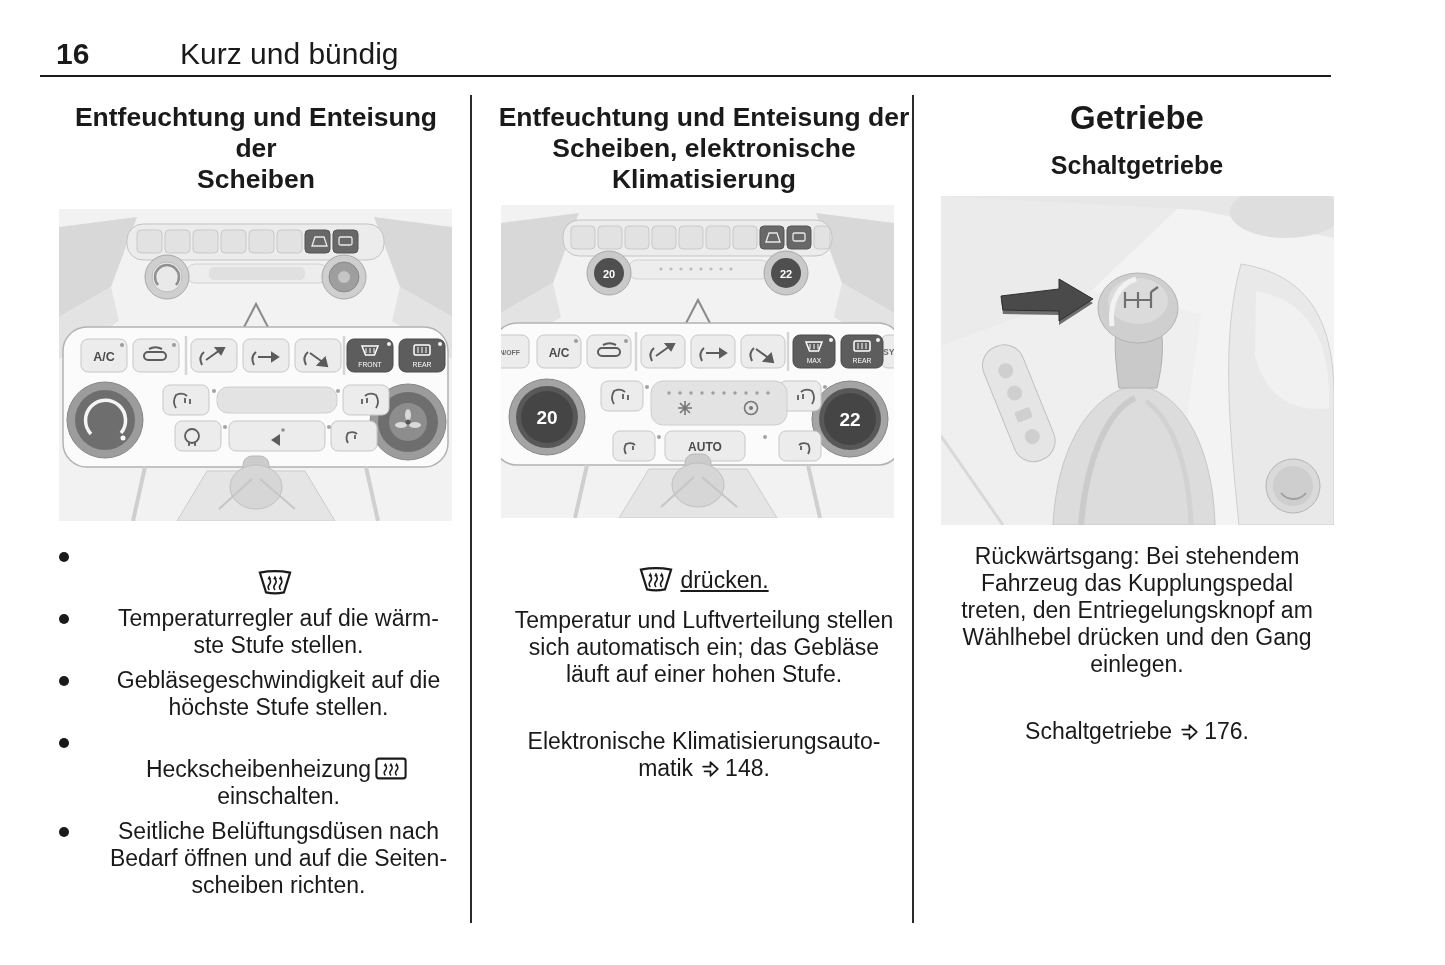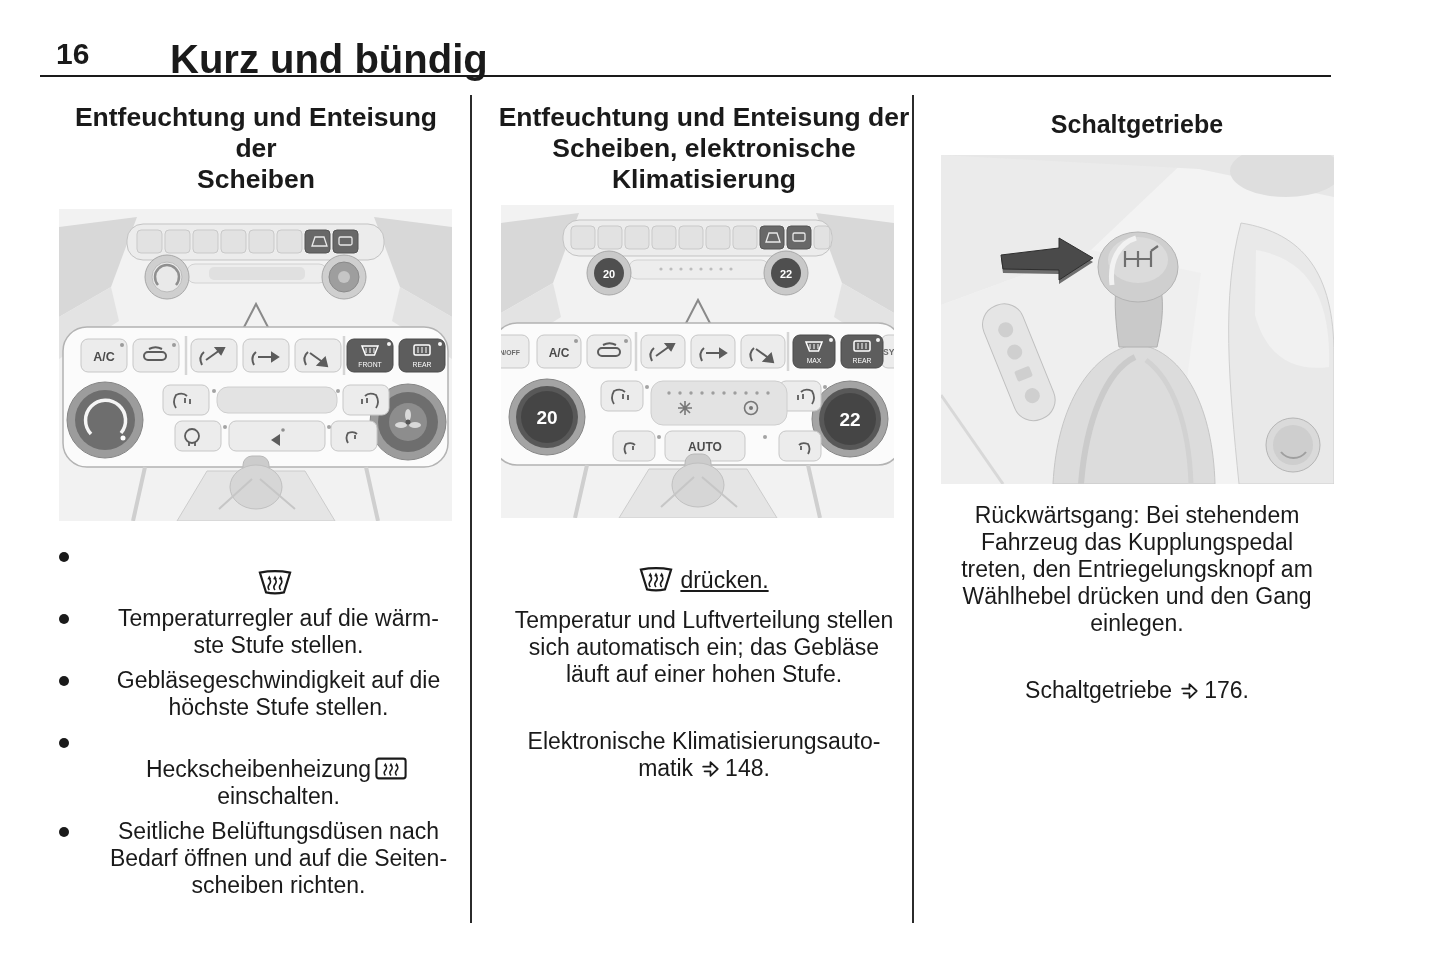--- a/index.html
+++ b/index.html
@@ -4,21 +4,21 @@
 <style>
   * { box-sizing: border-box; }
   html, body { margin: 0; padding: 0; }
   body {
     width: 1445px; height: 965px; position: relative;
     background: #ffffff; color: #1a1a1a;
     font-family: "Liberation Sans", sans-serif;
     overflow: hidden;
   }
   .hdr-num  { position: absolute; left: 56px;  top: 37px; font-size: 30px; font-weight: 700; }
-  .hdr-title{ position: absolute; left: 170px; top: 37px; font-size: 40px; font-weight: 700; }
+  .hdr-title{ position: absolute; left: 180px; top: 37px; font-size: 30px; font-weight: 400; }
   .hdr-rule { position: absolute; left: 40px;  top: 75px; width: 1291px; height: 2px; background: #1a1a1a; }
   .vdiv { position: absolute; top: 95px; height: 828px; width: 2px; background: #2b2b2b; }
   #vdiv1 { left: 470px; } #vdiv2 { left: 912px; }
 
   .col { position: absolute; top: 95px; text-align: center; }
   #col1 { left: 55px;  width: 402px; }
   #col2 { left: 497px; width: 414px; }
   #col3 { left: 937px; width: 400px; }
 
   .h-col  { font-size: 26.5px; line-height: 31px; font-weight: 700; margin: 7px 0 0; white-space: pre-line; }
@@ -416,20 +416,21 @@
 läuft auf einer hohen Stufe.</p>
   <p class="body-p">
     <span>Elektronische Klimatisierungsauto-
 matik</span><span class="sym sym-arrow"><svg width="20" height="20" viewBox="0 0 22 22">
           <path d="M3.5,8.5 L11.5,8.5 L11.5,3.5 L19.5,11 L11.5,18.5 L11.5,13.5 L5,13.5" fill="none" stroke="#1a1a1a" stroke-width="1.9" stroke-linejoin="round" stroke-linecap="round"></path>
         </svg></span><span class="ref-page">148.</span>
   </p>
 </section>
 
 <section class="col" id="col3">
+  <h1 class="h-main">Getriebe</h1>
   <h2 class="h-sub">Schaltgetriebe</h2>
 
   <figure id="fig3">
     <svg class="panel-img" width="393" height="329" viewBox="0 0 393 329">
       <rect width="393" height="329" fill="#f3f3f3"></rect>
       <path d="M0,0 L250,0 L150,95 L0,150 Z" fill="#ebebeb"></path>
       <path d="M0,0 L393,0 L393,42 L258,14 Z" fill="#e7e7e7"></path>
       <ellipse cx="345" cy="16" rx="56" ry="26" fill="#dedede"></ellipse>
       <path d="M150,95 L260,118 L232,329 L0,329 L0,150 Z" fill="#efefef"></path>
       <path d="M0,240 L62,329" stroke="#d8d8d8" stroke-width="3" fill="none"></path>

